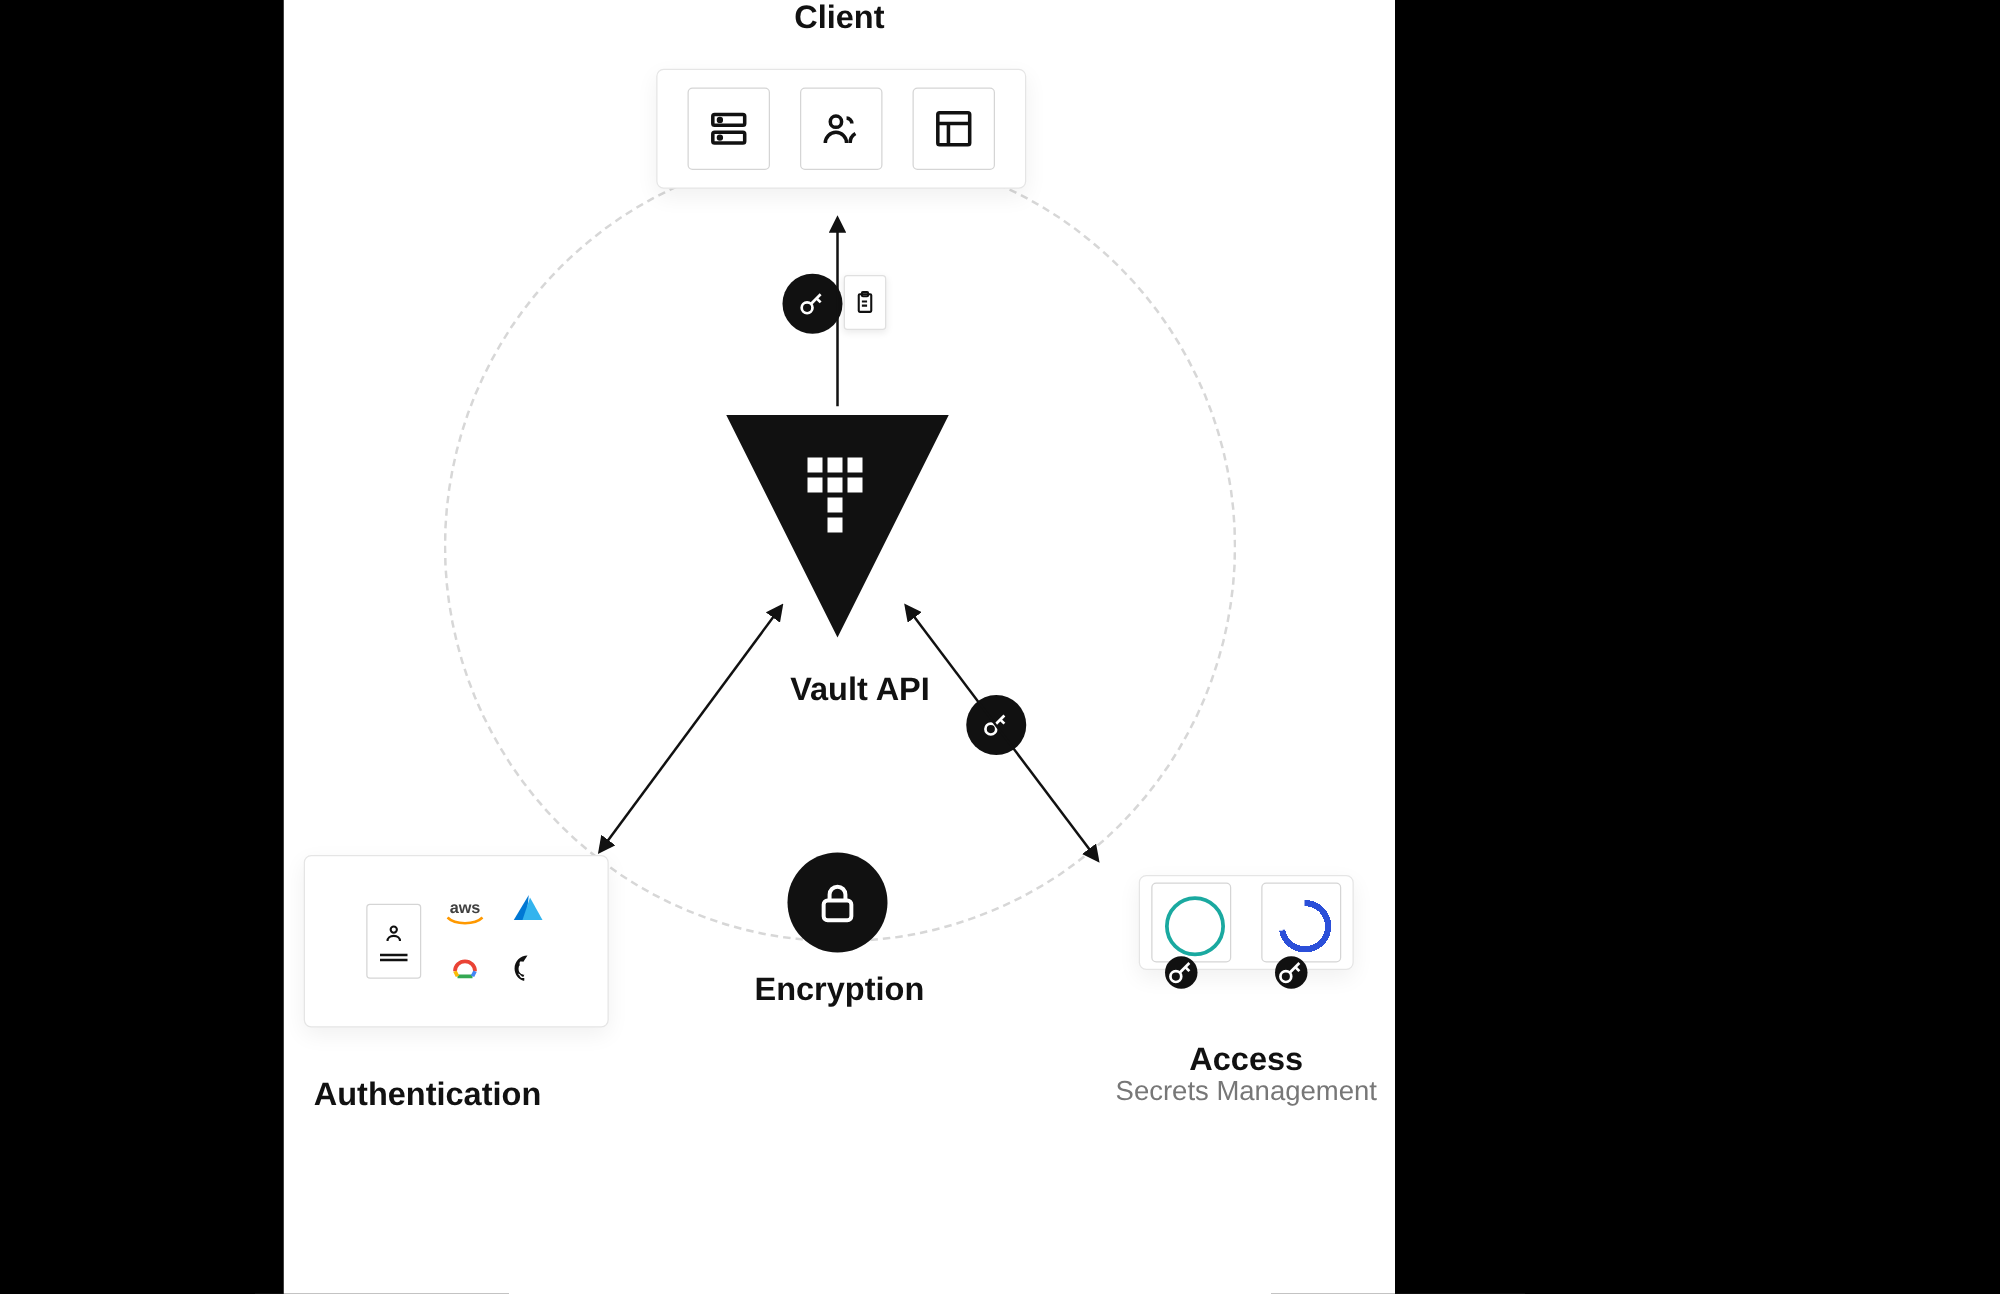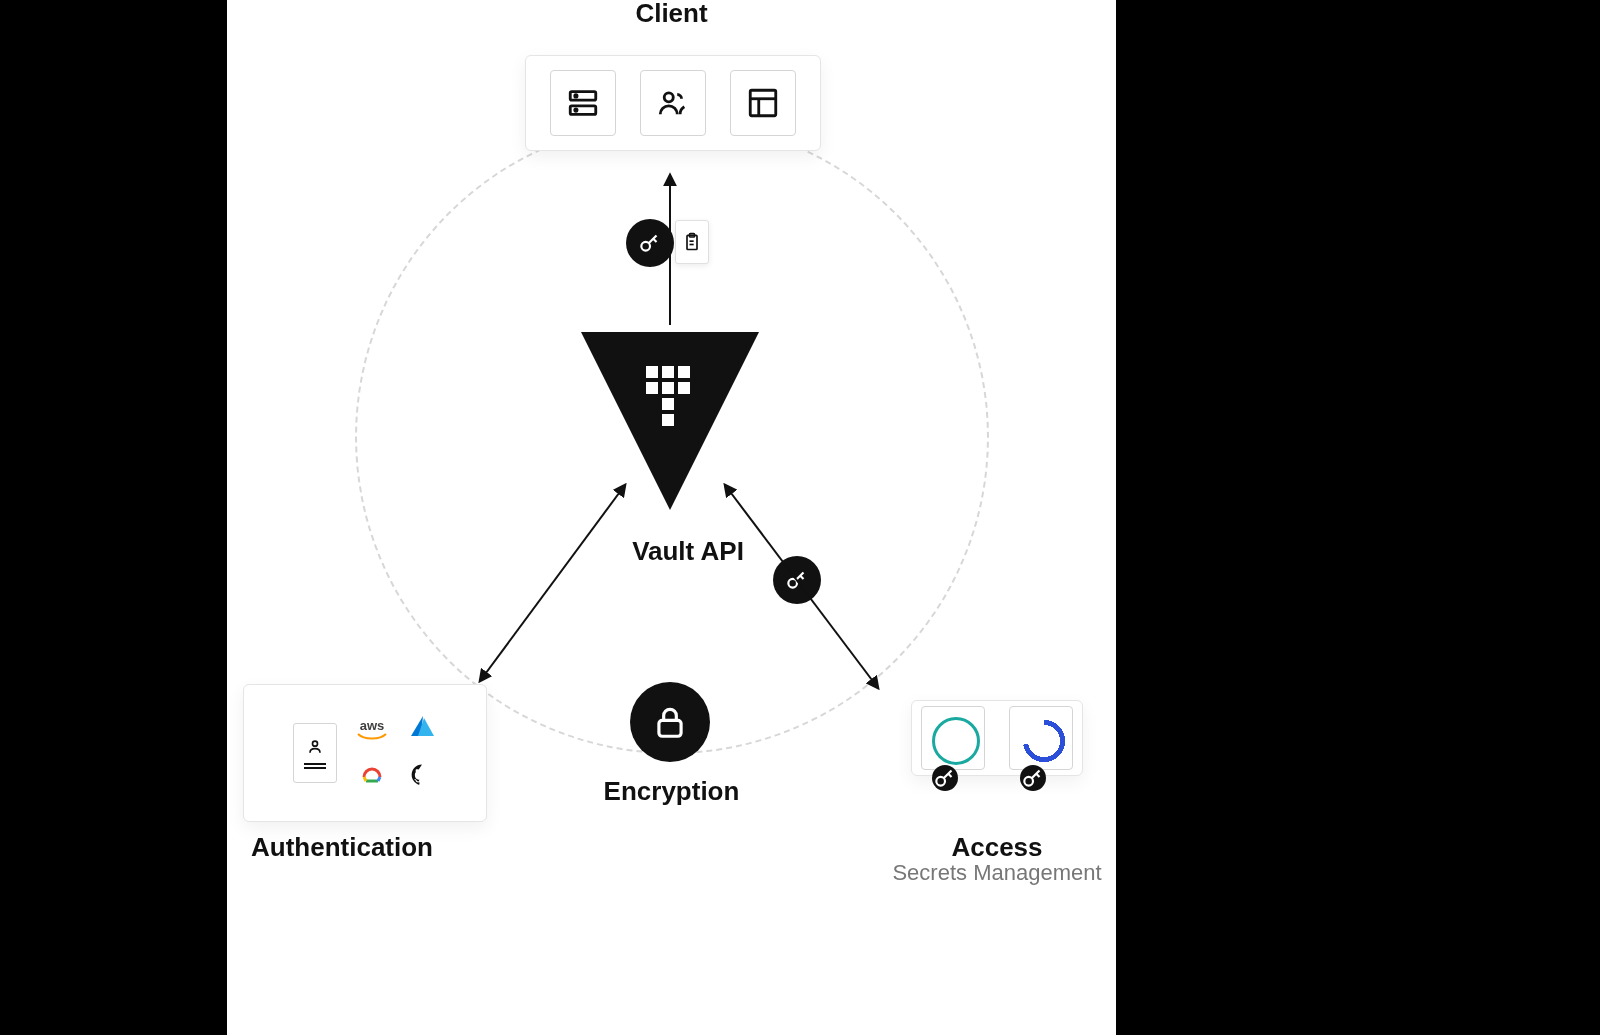--- a/index.html
+++ b/index.html
@@ -269,21 +269,21 @@
             <path d="M20 14l-2 4" stroke="#4285f4" stroke-width="3"></path>
           </svg>
        </div>
        <div style="grid-column:3">
           <svg width="22" height="22" viewBox="0 0 24 24" fill="#111">
             <path d="M12 .5C5.7.5.7 5.5.7 11.8c0 5 3.2 9.2 7.7 10.7.6.1.8-.2.8-.5v-2c-3.1.7-3.8-1.3-3.8-1.3-.5-1.3-1.3-1.6-1.3-1.6-1-.7.1-.7.1-.7 1.1.1 1.7 1.2 1.7 1.2 1 .1.7 1.8 2.7 1.3.1-.8.4-1.3.7-1.6-2.5-.3-5.1-1.2-5.1-5.5 0-1.2.4-2.2 1.1-3-.1-.3-.5-1.4.1-3 0 0 .9-.3 3 .1.1 1.9-.3 2.8-.3s1.9.1 2.8.3c2.1-1.4 3-.1 3-.1.6 1.6.2 2.7.1 3 .7.8 1.1 1.8 1.1 3 0 4.3-2.6 5.2-5.1 5.5.4.3.7 1 .7 2v3c0 .3.2.6.8.5 4.5-1.5 7.7-5.7 7.7-10.7C23.3 5.5 18.3.5 12 .5z"></path>
           </svg>
        </div>
      </div>
   </div>
-  <div class="abs label-title" style="left:-85px; width:400px; top:832px;">Authentication</div>
+  <div class="abs label-title" style="left:-85px; width:400px; top:860px;">Authentication</div>
 
   <div class="card abs" style="left:684px; top:700px; width:170px; height:74px; gap:24px; padding:0;">
       <div class="icon-box" style="width:62px;height:62px">
         <div class="ring-key-wrap">
           <div class="ring-key" style="border-color:#1aa9a0"></div>
           <div class="ring-key-inner">
              <svg viewBox="0 0 24 24" width="16" height="16" fill="none" stroke="#fff" stroke-width="2">
                <circle cx="8" cy="15" r="4"></circle>
                <path d="M11 12l7-7"></path>
               <path d="M15 8l3 3"></path>

